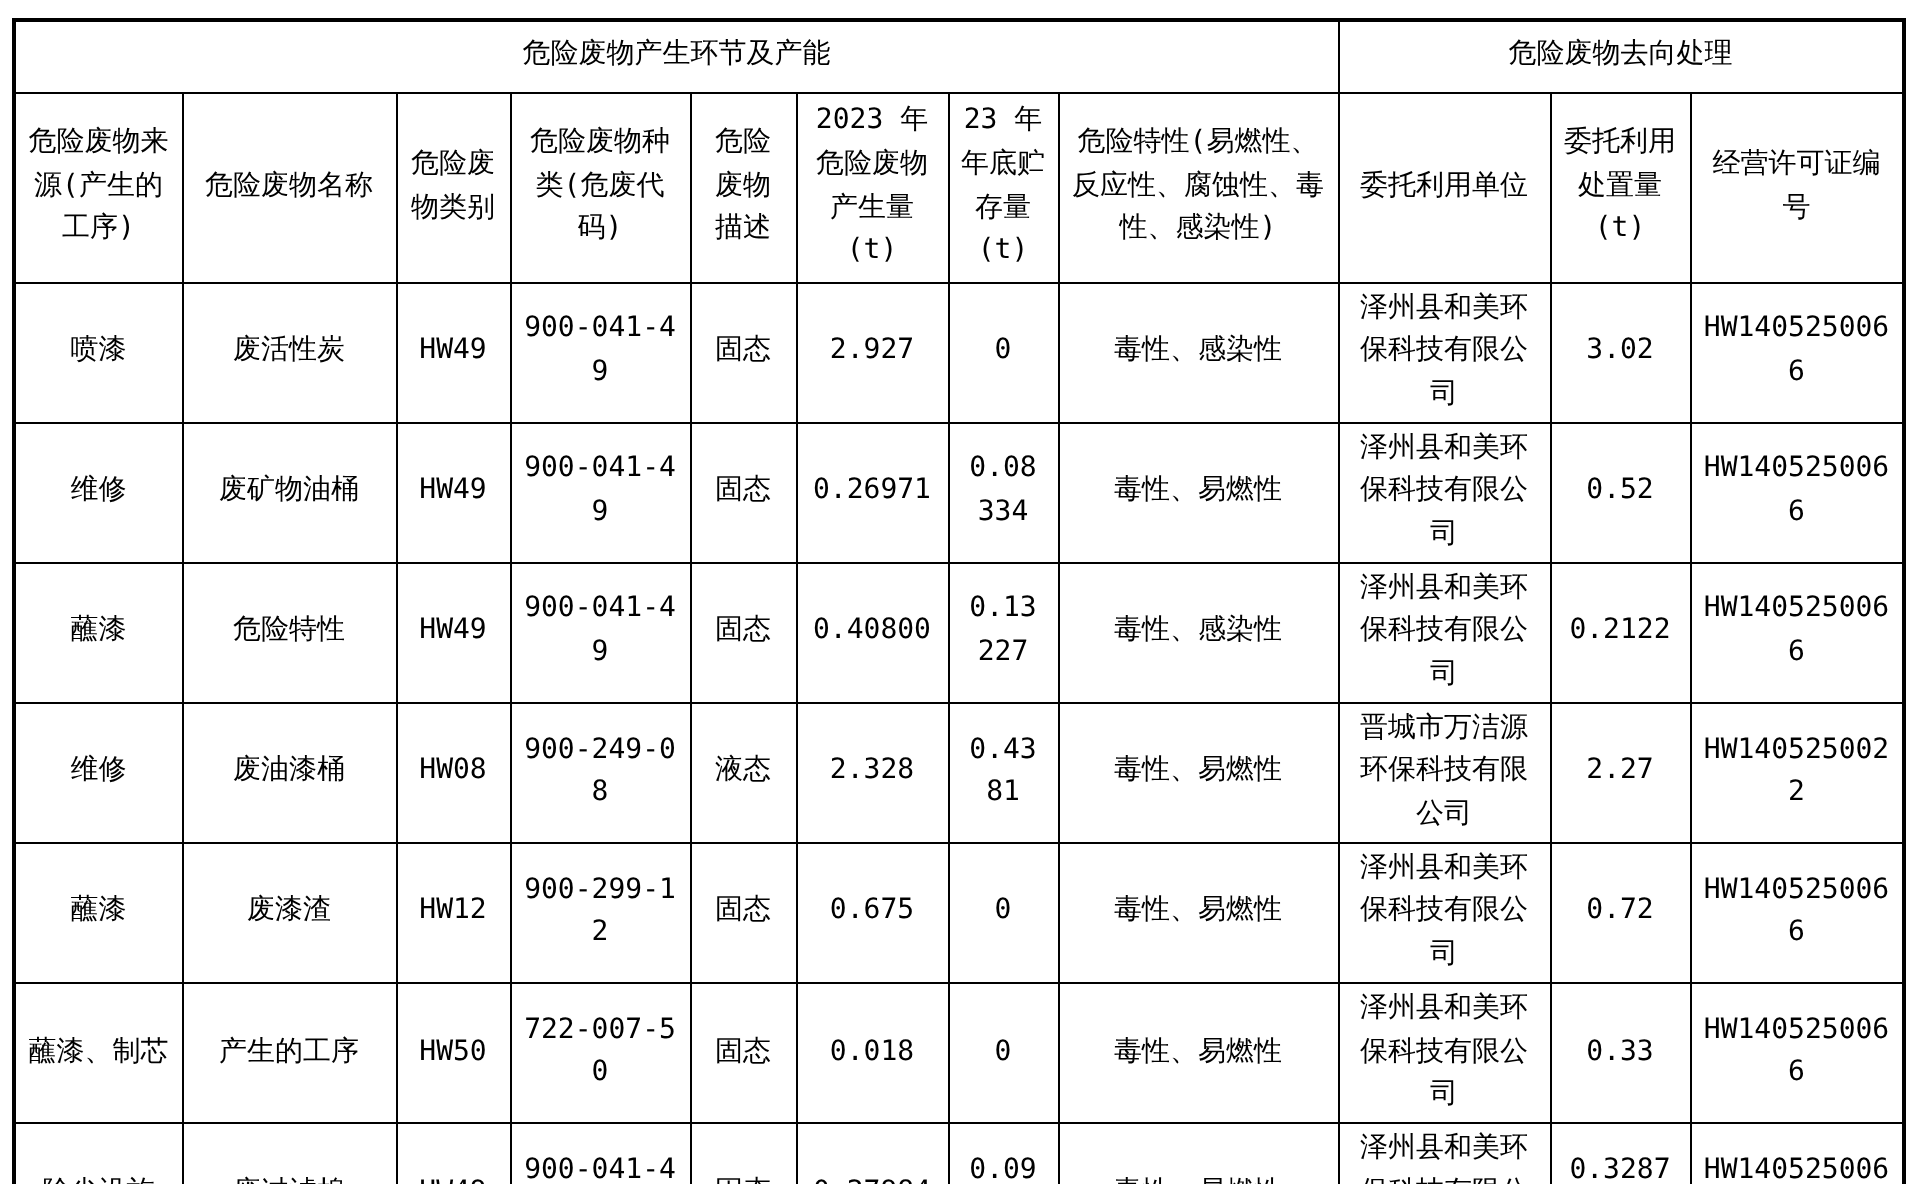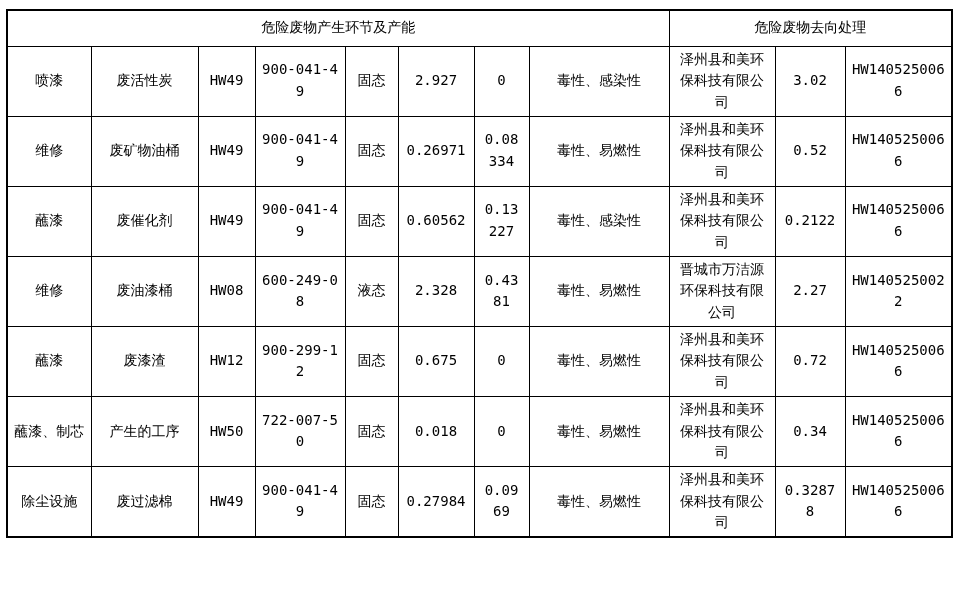--- a/index.html
+++ b/index.html
@@ -56,20 +56,33 @@
       <col style="width:140px">
       <col style="width:106px">
       <col style="width:70px">
       <col style="width:107px">
     </colgroup>
     <thead>
       <tr class="group-row">
           <th colspan="8">危险废物产生环节及产能</th>
           <th colspan="3">危险废物去向处理</th>
         </tr>
+      <tr class="colhead-row">
+          <th>危险废物来源(产生的工序)</th>
+          <th>危险废物名称</th>
+          <th>危险废物类别</th>
+          <th>危险废物种类(危废代码)</th>
+          <th>危险废物描述</th>
+          <th>2023 年危险废物产生量(t)</th>
+          <th>23 年年底贮存量(t)</th>
+          <th>危险特性(易燃性、反应性、腐蚀性、毒性、感染性)</th>
+          <th>委托利用单位</th>
+          <th>委托利用处置量(t)</th>
+          <th>经营许可证编号</th>
+        </tr>
     </thead>
     <tbody>
         <tr>
           <td>喷漆</td>
           <td>废活性炭</td>
           <td>HW49</td>
           <td>900-041-49</td>
           <td>固态</td>
           <td>2.927</td>
           <td>0</td>
@@ -86,36 +99,36 @@
           <td>固态</td>
           <td>0.26971</td>
           <td>0.08334</td>
           <td>毒性、易燃性</td>
           <td>泽州县和美环保科技有限公司</td>
           <td>0.52</td>
           <td>HW1405250066</td>
         </tr>
         <tr>
           <td>蘸漆</td>
-          <td>废催化剂</td>
+          <td>危险特性</td>
           <td>HW49</td>
           <td>900-041-49</td>
           <td>固态</td>
-          <td>0.60562</td>
+          <td>0.40800</td>
           <td>0.13227</td>
           <td>毒性、感染性</td>
           <td>泽州县和美环保科技有限公司</td>
           <td>0.2122</td>
           <td>HW1405250066</td>
         </tr>
         <tr>
           <td>维修</td>
           <td>废油漆桶</td>
           <td>HW08</td>
-          <td>600-249-08</td>
+          <td>900-249-08</td>
           <td>液态</td>
           <td>2.328</td>
           <td>0.4381</td>
           <td>毒性、易燃性</td>
           <td>晋城市万洁源环保科技有限公司</td>
           <td>2.27</td>
           <td>HW1405250022</td>
         </tr>
         <tr>
           <td>蘸漆</td>
@@ -133,21 +146,21 @@
         <tr>
           <td>蘸漆、制芯</td>
           <td>产生的工序</td>
           <td>HW50</td>
           <td>722-007-50</td>
           <td>固态</td>
           <td>0.018</td>
           <td>0</td>
           <td>毒性、易燃性</td>
           <td>泽州县和美环保科技有限公司</td>
-          <td>0.34</td>
+          <td>0.33</td>
           <td>HW1405250066</td>
         </tr>
         <tr>
           <td>除尘设施</td>
           <td>废过滤棉</td>
           <td>HW49</td>
           <td>900-041-49</td>
           <td>固态</td>
           <td>0.27984</td>
           <td>0.0969</td>

